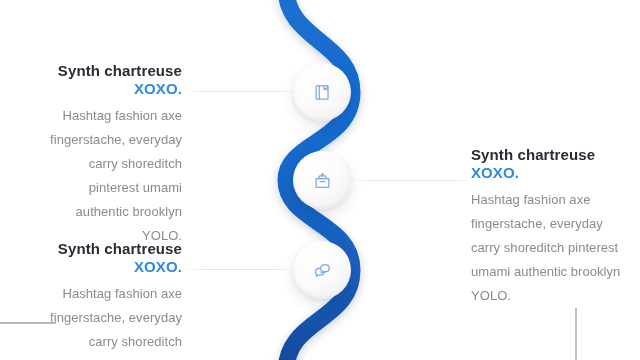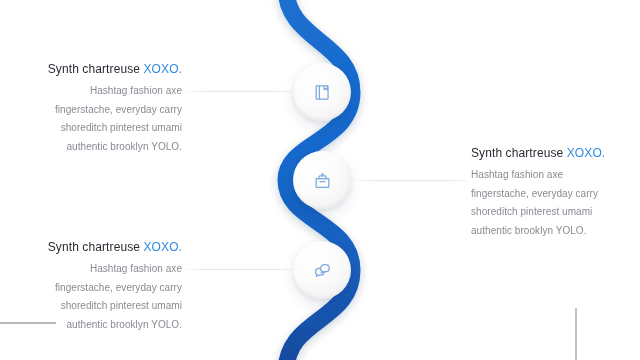--- a/index.html
+++ b/index.html
@@ -80,32 +80,32 @@
   .node-2 { left: 293px; top: 151px; }
   .node-3 { left: 293px; top: 241px; }
   .node-icon svg { display: block; }
 
   
   .text-block {
     position: absolute;
     width: 146px;
   }
   .text-block .headline {
-    font-size: 12px;
-    font-weight: normal;
+    font-size: 15px;
+    font-weight: bold;
     color: #2b2b35;
     margin: 0 0 6px 0;
     letter-spacing: 0.1px;
     line-height: 1.2;
   }
   .text-block .headline .accent {
     color: #2f8ae0;
   }
   .text-block .body {
-    font-size: 10px;
+    font-size: 13px;
     color: #8a8a93;
     line-height: 1.85;
     margin: 0;
     letter-spacing: 0.05px;
   }
   .block-left-top    { left: 36px;  top: 62px;  text-align: right; }
   .block-left-bottom { left: 36px;  top: 240px; text-align: right; }
   .block-right       { left: 471px; top: 146px; text-align: left; width: 152px; }
 </style>
 </head>

